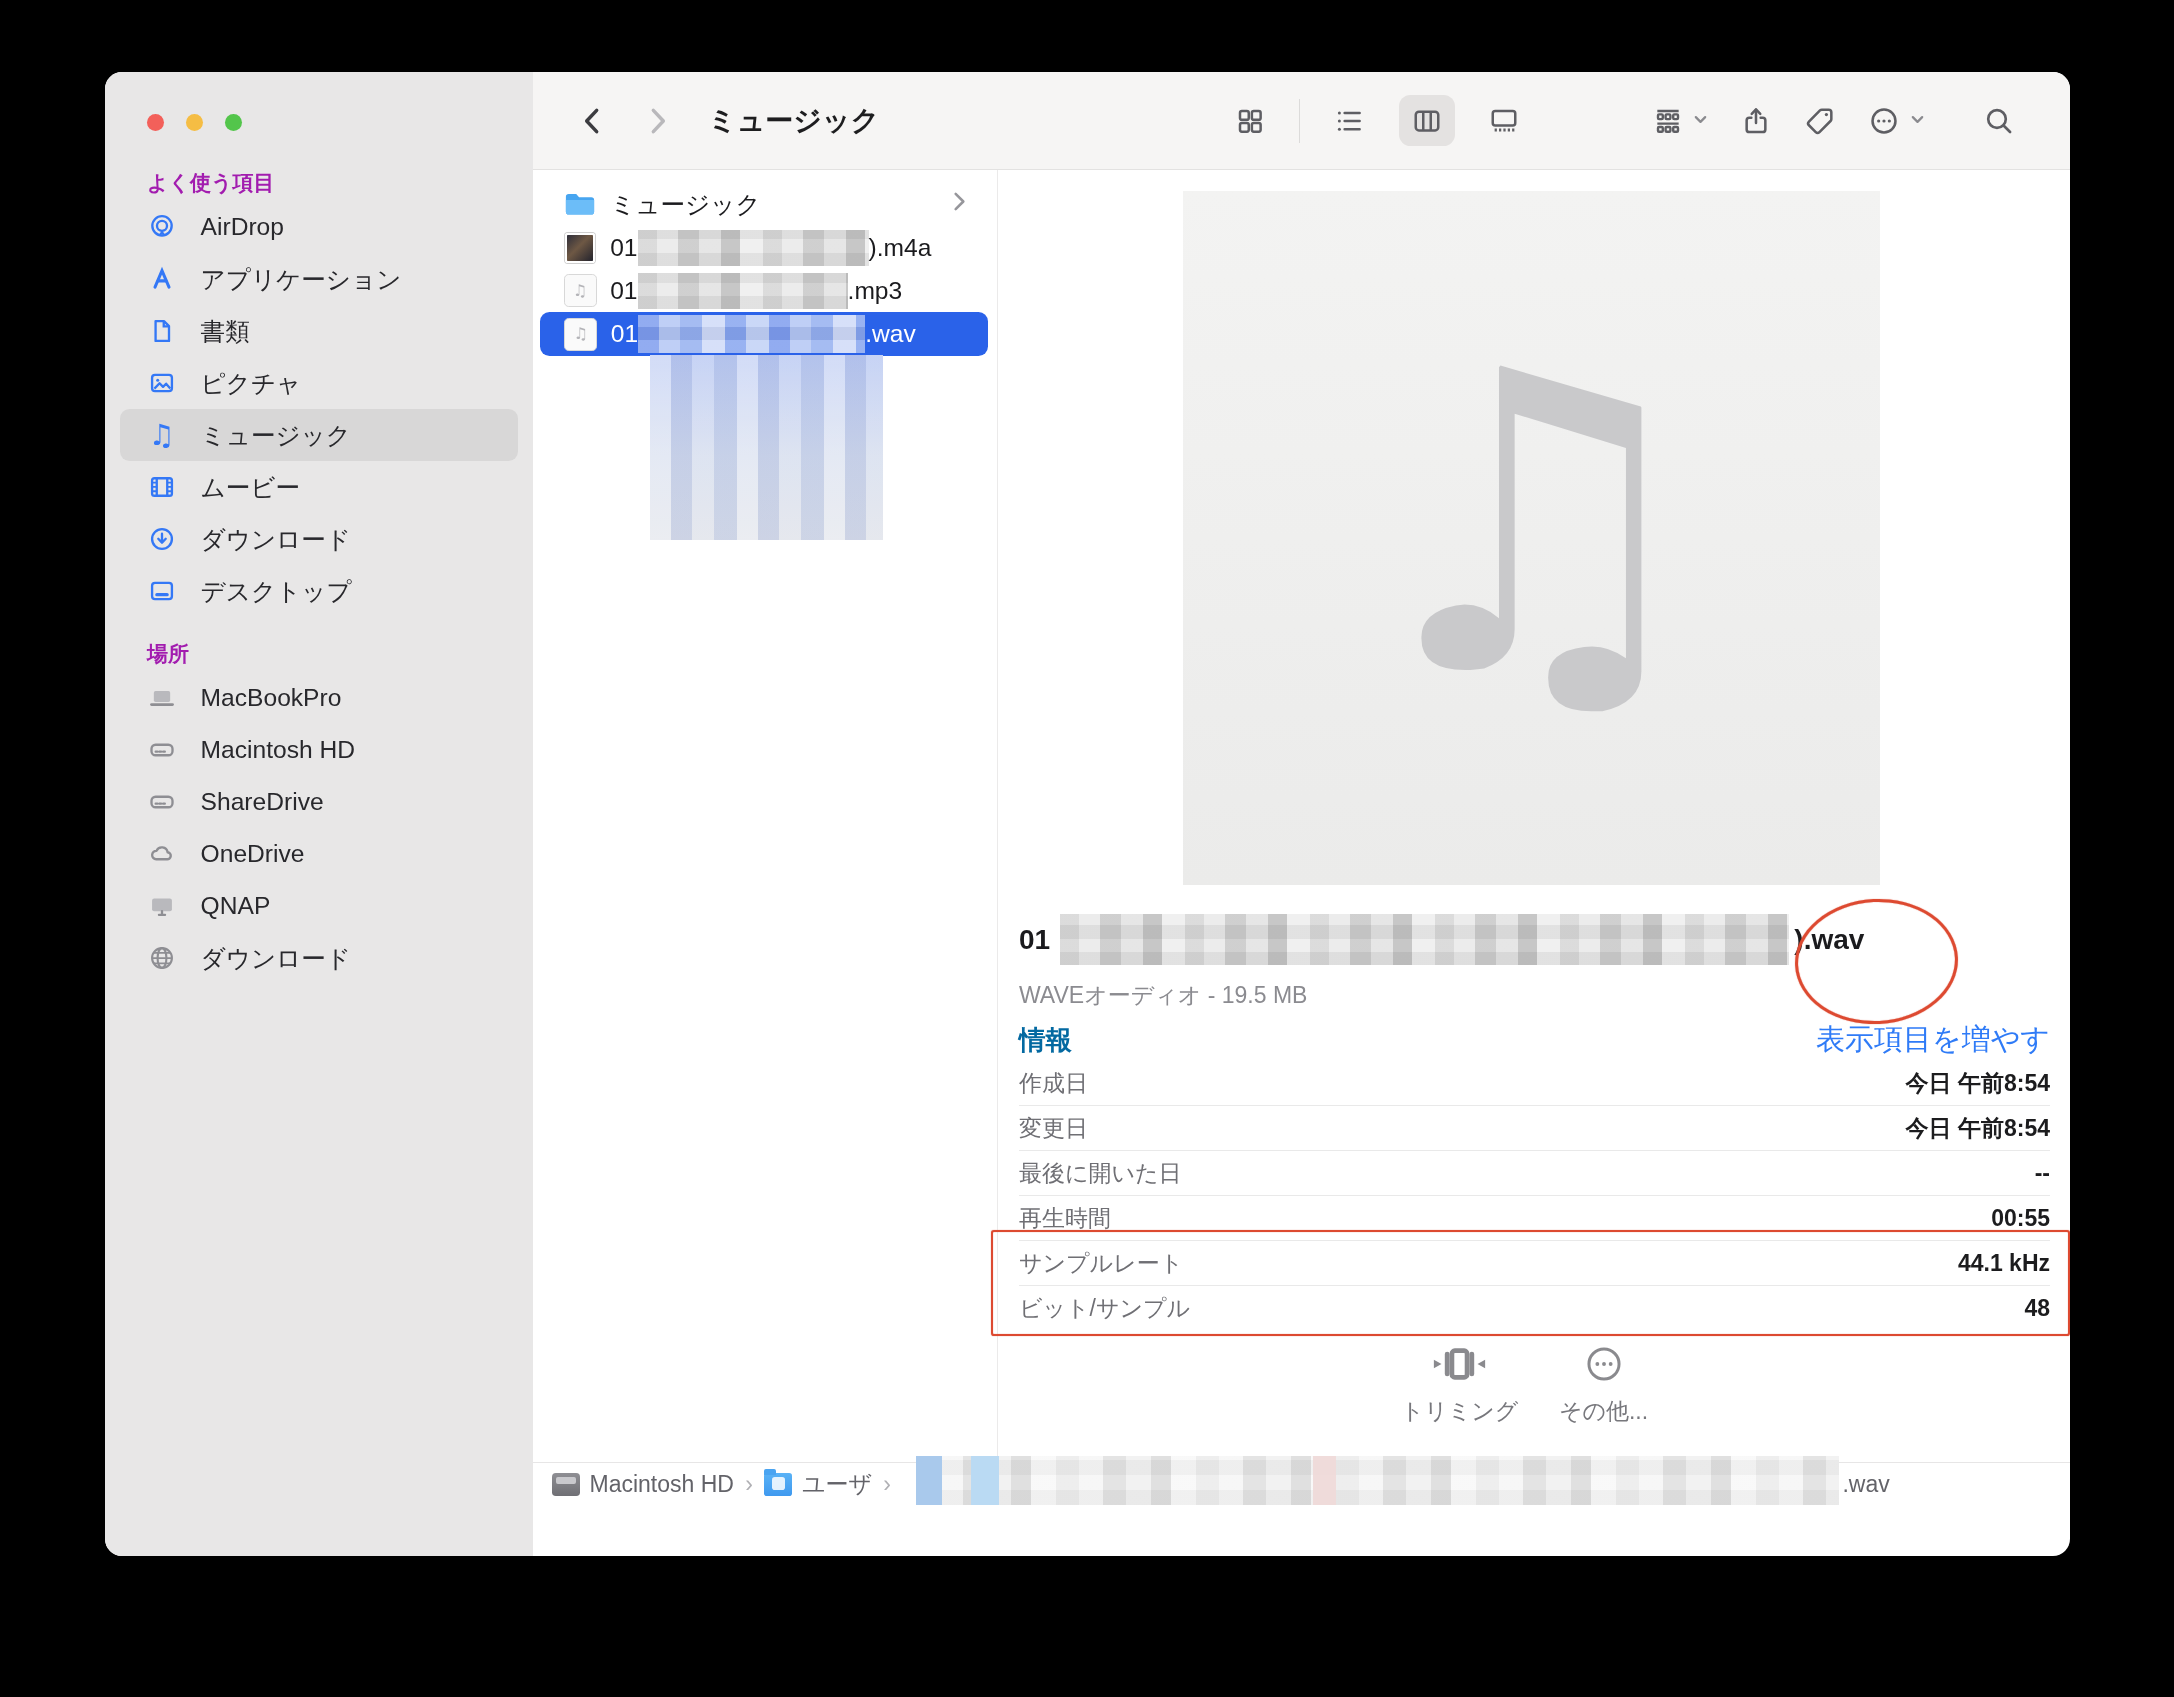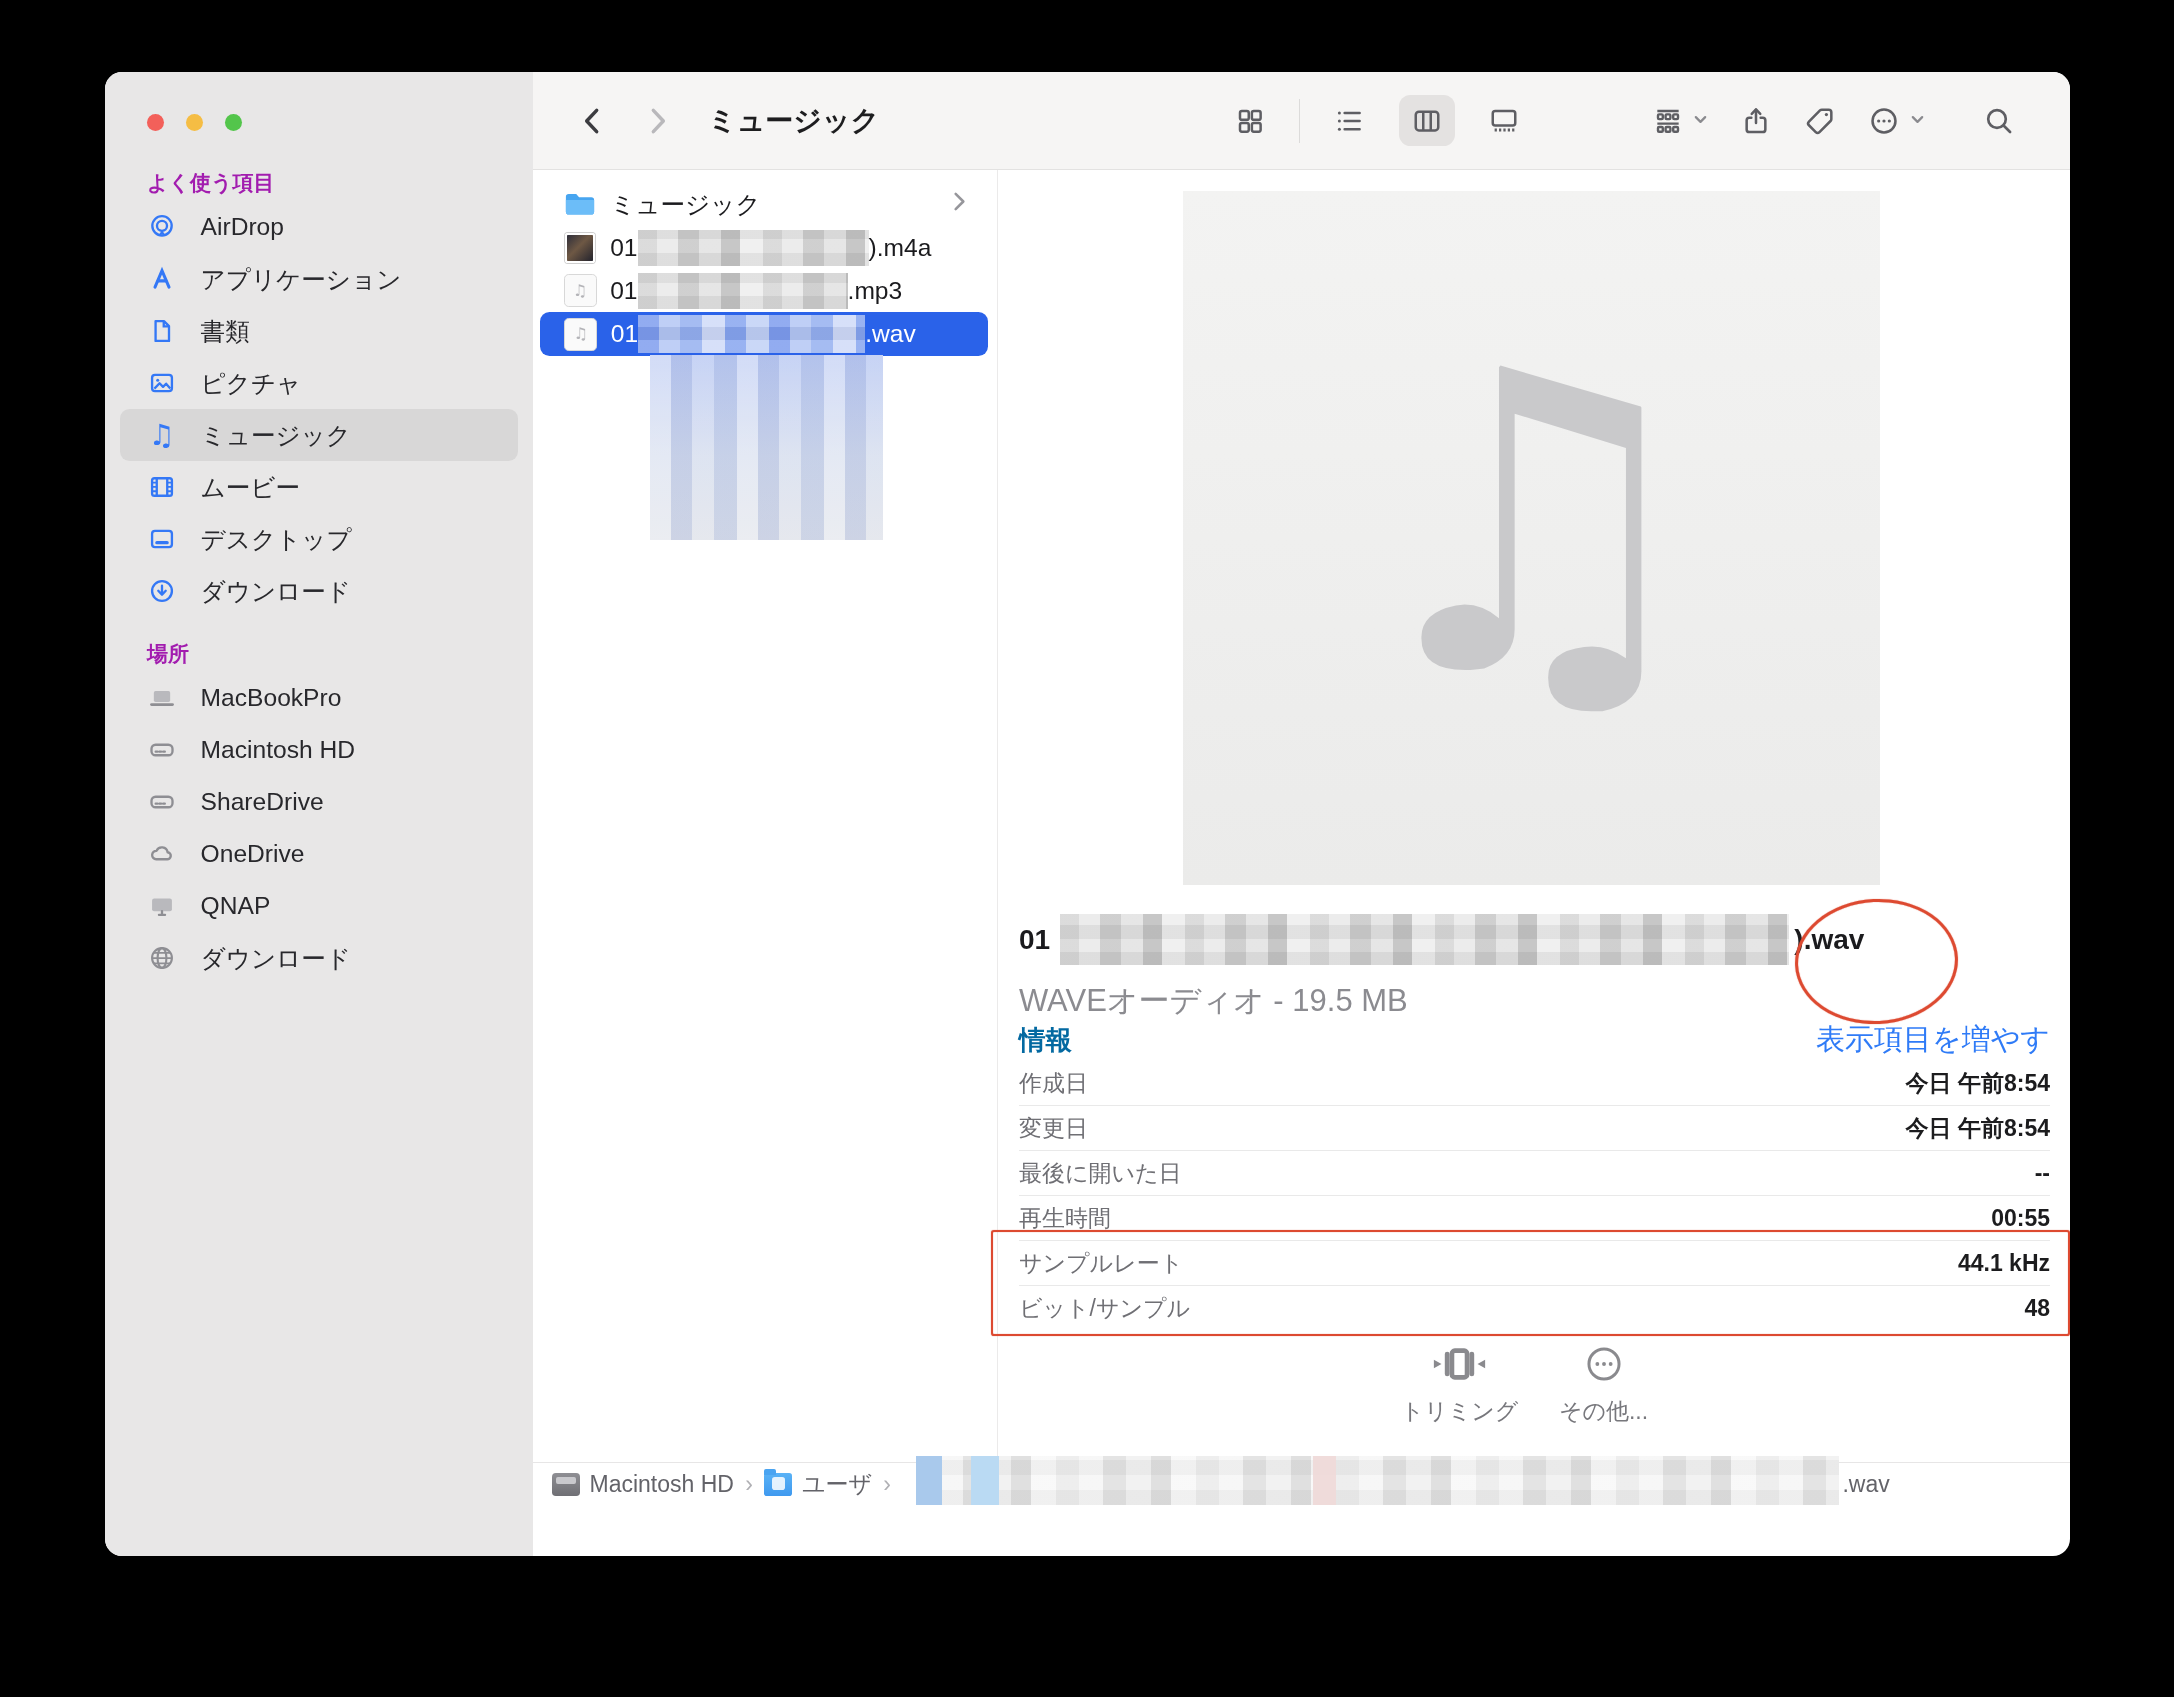--- a/index.html
+++ b/index.html
@@ -58,21 +58,21 @@
     background-image:
       repeating-linear-gradient(90deg, rgba(255,255,255,.30) 0 21px, rgba(120,140,200,.20) 21px 42px, rgba(255,255,255,.12) 42px 64px, rgba(140,160,210,.24) 64px 87px),
       linear-gradient(180deg,#bfcdf4 0,#d9e0ef 55%,#e2e5ec 100%);}
 
   
   .preview{flex:1;position:relative;}
   .artbox{position:absolute;left:185px;top:21px;width:697px;height:694px;background:linear-gradient(180deg,#f3f3f2 0%,#ebebea 100%);display:flex;align-items:center;justify-content:center;}
   .note-glyph{font-family:"DejaVu Sans",sans-serif;font-size:416px;color:#c9c9cb;line-height:1;transform:translateY(-13.2px);}
   .ptitle{position:absolute;left:21px;top:744px;display:flex;align-items:center;font-size:28px;font-weight:700;color:#1b1b1e;white-space:nowrap;}
   .ptitle .mos{width:729px;height:51px;margin:0 5.7px 0 9.5px;}
-  .psub{position:absolute;left:21px;top:810px;font-size:31px;color:#8b8b90;}
+  .psub{position:absolute;left:21px;top:810px;font-size:23px;color:#8b8b90;}
   .pinfo-head{position:absolute;left:21px;right:20px;top:850px;display:flex;align-items:baseline;justify-content:space-between;}
   .pinfo-head .h{font-size:26.5px;font-weight:700;color:#0369a1;}
   .pinfo-head .lnk{font-size:29px;color:#2f7bf7;}
   .info{position:absolute;left:21px;right:20px;top:891px;text-align:right;}
   .info-row{height:44px;display:flex;align-items:center;justify-content:space-between;font-size:23px;border-bottom:0.9px solid #e9e9e9;}
   .info-row:last-child{border-bottom:none;}
   .info-row .lbl{color:#6f6f74;}
   .info-row .val{color:#1c1c1e;font-weight:700;}
   .red-rect{position:absolute;left:-6.6px;top:1060px;width:1075px;height:102px;border:2.8px solid #dd4a31;border-radius:2.8px;box-shadow:0 0 0.9px #dd4a31, inset 0 0 0.9px #dd4a31;pointer-events:none;}
   .red-ellipse{position:absolute;left:797px;top:729px;width:157px;height:119px;border:3.8px solid #dd4a31;border-radius:50%;transform:rotate(-3deg);box-shadow:0 0 0.9px #dd4a31, inset 0 0 0.9px #dd4a31;pointer-events:none;}
@@ -171,35 +171,35 @@
               <path d="M7.5 4.5 v15 M16.5 4.5 v15"></path>
               <path d="M3.5 8.2 h4 M3.5 11.9 h4 M3.5 15.6 h4 M16.5 8.2 h4 M16.5 11.9 h4 M16.5 15.6 h4" stroke-width="1.6"></path>
             </svg>
         </span>
         <span>ムービー</span>
       </div>
 
       <div class="sb-item">
         <span class="sb-ic">
           <svg width="28" height="28" viewBox="0 0 24 24" fill="none" stroke="currentColor" stroke-width="2">
+              <circle cx="12" cy="12" r="8.5"></circle>
+              <path d="M12 7.5 v7.4 M8.8 11.8 l3.2 3.4 3.2-3.4" stroke-linecap="round" stroke-linejoin="round"></path>
+            </svg>
+        </span>
+        <span>ダウンロード</span>
+      </div>
+
+      <div class="sb-item">
+        <span class="sb-ic">
+          <svg width="28" height="28" viewBox="0 0 24 24" fill="none" stroke="currentColor" stroke-width="2">
               <rect x="3.5" y="5" width="17" height="14" rx="2.5"></rect>
               <rect x="6.2" y="13.8" width="11.6" height="2.8" rx="1.4" fill="currentColor" stroke="none"></rect>
             </svg>
         </span>
         <span>デスクトップ</span>
-      </div>
-
-      <div class="sb-item">
-        <span class="sb-ic">
-          <svg width="28" height="28" viewBox="0 0 24 24" fill="none" stroke="currentColor" stroke-width="2">
-              <circle cx="12" cy="12" r="8.5"></circle>
-              <path d="M12 7.5 v7.4 M8.8 11.8 l3.2 3.4 3.2-3.4" stroke-linecap="round" stroke-linejoin="round"></path>
-            </svg>
-        </span>
-        <span>ダウンロード</span>
       </div>
 
       <div class="sb-sec-title sec-places">場所</div>
 
       <div class="sb-item">
         <span class="sb-ic gray">
           <svg width="28" height="28" viewBox="0 0 24 24" fill="none" stroke="currentColor" stroke-width="2">
               <rect x="5" y="6" width="14" height="9.5" rx="1.5" fill="#b9b9bd" stroke="none"></rect>
               <path d="M3 17.6 h18" stroke-width="2.4" stroke-linecap="round"></path>
             </svg>

